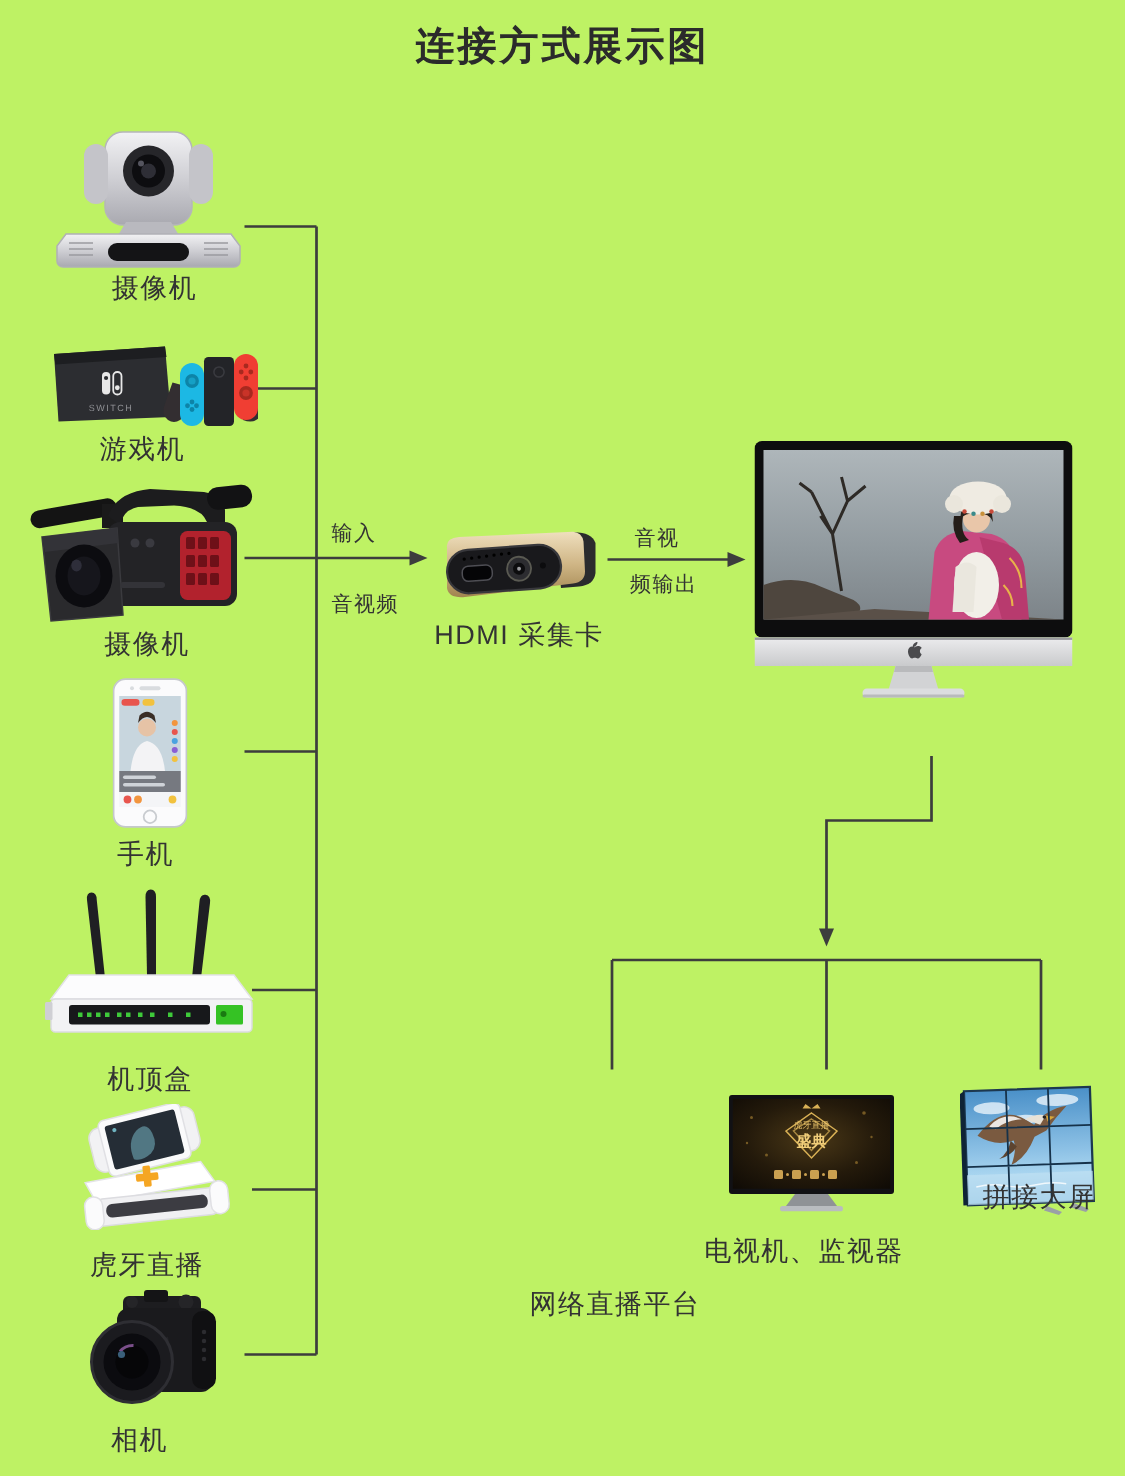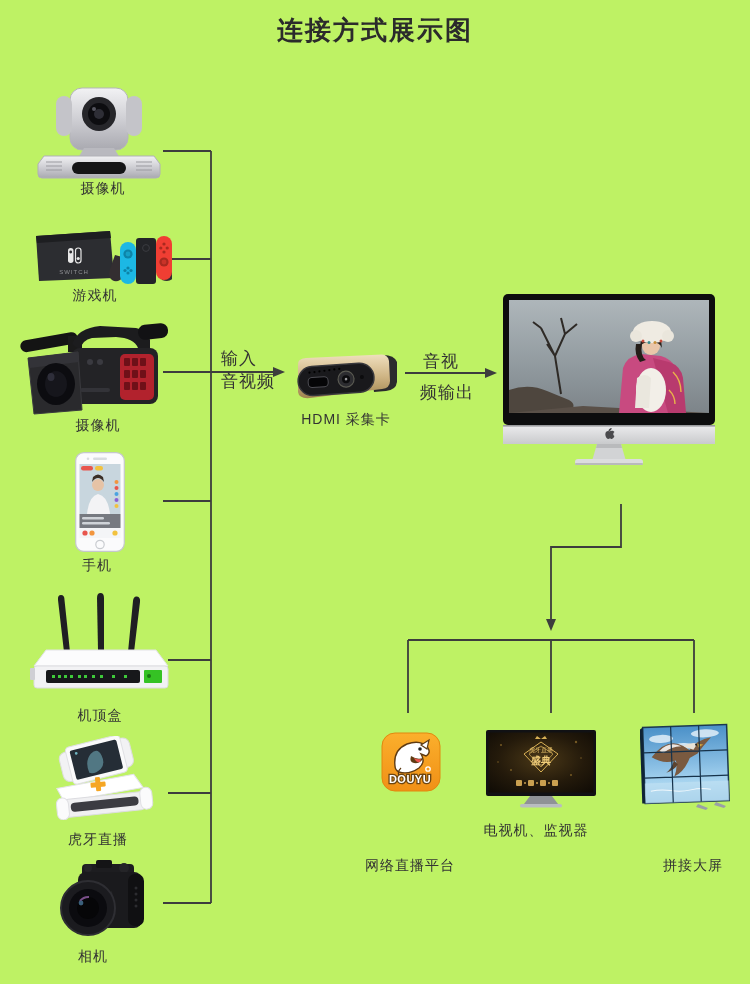--- a/index.html
+++ b/index.html
@@ -2,23 +2,23 @@
 <html><head>
 <meta charset="utf-8">
 <style>
   * { margin:0; padding:0; box-sizing:border-box; }
   html,body { background:#ffffff; }
   body { font-family:"Liberation Sans","DejaVu Sans",sans-serif; }
   .canvas { position:relative; width:750px; height:984px; background:#bef264; overflow:hidden; }
   .abs { position:absolute;text-align:right; }
   .title { position:absolute; top:13px; left:375px; transform:translateX(-50%);
            font-size:26px; font-weight:bold; color:#2b2b2b; letter-spacing:2px; white-space:nowrap; }
-  .dev-label { position:absolute; transform:translateX(-50%); font-size:14px; color:#333;
+  .dev-label { position:absolute; transform:translateX(-50%); font-size:18px; color:#333;
                letter-spacing:1px; white-space:nowrap; }
-  .flow-label { position:absolute; font-size:17px; color:#333; white-space:nowrap; letter-spacing:1px; }
+  .flow-label { position:absolute; font-size:14px; color:#333; white-space:nowrap; letter-spacing:1px; }
   .wires { position:absolute; left:0; top:0; }
   svg text { font-family:"Liberation Sans","DejaVu Sans",sans-serif; }
 </style>
 </head>
 <body>
 
 <div class="canvas">
 
   <div class="title">连接方式展示图</div>
 
@@ -233,21 +233,21 @@
       <circle cx="36" cy="50" r="27" fill="#1b1b1f" stroke="#2e2e33" stroke-width="2"></circle>
       <circle cx="36" cy="50" r="19" fill="#0b0b0f"></circle>
       <circle cx="36" cy="50" r="11" fill="#060608"></circle>
       <path d="M28,43 a11,11 0 0 1 9,-4" stroke="#7a4f8a" stroke-width="2" fill="none"></path>
       <circle cx="29" cy="45" r="2.4" fill="#3a5f7a"></circle>
     </svg>
   </div>
   <div class="dev-label" style="left:93px;top:948px">相机</div>
 
   <div class="flow-label" style="left:221px;top:347px">输入</div>
-  <div class="flow-label" style="left:221px;top:370px">音视频</div>
+  <div class="flow-label" style="left:221px;top:394px">音视频</div>
 
   <div class="abs" style="left:284px;top:352px">
     <svg width="120" height="52" viewBox="0 0 120 52">
       <defs>
         <linearGradient id="cc" x1="0" y1="0" x2="0" y2="1">
           <stop offset="0" stop-color="#efdfbe"></stop>
             <stop offset="0.5" stop-color="#cfb585"></stop>
             <stop offset="1" stop-color="#a1854f"></stop>
         </linearGradient>
       </defs>
@@ -320,41 +320,20 @@
         <path d="M8.2,3.6c0.9,0,1.8,-0.6,2.8,-0.6c1.2,0,2.2,0.5,2.9,1.4c-1.6,1,-2,3.3,-0.1,4.6c-0.5,1.3,-1.6,3.2,-2.9,3.2c-0.8,0,-1.1,-0.5,-2.1,-0.5c-1,0,-1.4,0.5,-2.1,0.5c-1.3,0,-3,-2.8,-3,-5.2c0,-2.4,1.6,-3.6,3,-3.6c0.9,0,1.7,0.6,2.5,0.6z"></path>
         <path d="M10.7,0c0.1,1,-0.4,2,-1,2.6c-0.6,0.7,-1.6,1.2,-2.5,1.1c-0.1,-0.9,0.4,-1.9,1,-2.5c0.6,-0.7,1.7,-1.2,2.5,-1.2z"></path>
       </g>
       <path d="M94,150 h24 l5,17 h-34 Z" fill="#d2d3d5"></path>
       <path d="M94,150 h24 l1,4 h-26 Z" fill="#b9babc"></path>
       <rect x="72" y="165" width="68" height="6" rx="3" fill="#dcdddf"></rect>
       <rect x="72" y="169" width="68" height="2" rx="1" fill="#b9babc"></rect>
     </svg>
   </div>
 
-  <div class="abs" style="left:381px;top:732px">
-    <svg width="60" height="60" viewBox="0 0 60 60">
-      <defs>
-        <linearGradient id="dy" x1="0" y1="0" x2="0" y2="1">
-          <stop offset="0" stop-color="#fbaf2c"></stop>
-            <stop offset="1" stop-color="#f09016"></stop>
-        </linearGradient>
-      </defs>
-      <rect x="1" y="1" width="58" height="58" rx="13" fill="url(#dy)" stroke="#e2880e"></rect>
-      <g>
-        <path d="M14,34 Q12,18 26,12 Q40,7 47,16 Q50,21 45,24 L40,22 Q45,30 38,36 Q28,43 18,40 Q14,38 14,34 Z" fill="#ffffff" stroke="#5f3b12" stroke-width="1.4"></path>
-        <path d="M40,13 l8,-5 -2,9 Z" fill="#ffffff" stroke="#5f3b12" stroke-width="1.2"></path>
-        <circle cx="39" cy="17" r="1.8" fill="#222"></circle>
-        <path d="M30,24 q6,4 12,2 q-2,6 -9,5 q-5,-1 -3,-7 Z" fill="#5f3b12"></path>
-        <path d="M33,26 q4,2 7,1 l-1,3 q-4,1 -6,-4 Z" fill="#e8554d"></path>
-        <path d="M20,36 q-4,4 -2,8" stroke="#5f3b12" stroke-width="1.2" fill="none"></path>
-      </g>
-      <circle cx="47" cy="37" r="2.2" fill="none" stroke="#ffffff" stroke-width="1.3"></circle>
-      <text x="29" y="51" font-size="11" font-weight="bold" fill="#ffffff" text-anchor="middle" stroke="#6b4512" stroke-width="2.6" paint-order="stroke" letter-spacing="0.5">DOUYU</text>
-    </svg>
-  </div>
   <div class="dev-label" style="left:410px;top:857px">网络直播平台</div>
 
   <div class="abs" style="left:486px;top:730px">
     <svg width="110" height="82" viewBox="0 0 110 82">
       <defs>
         <radialGradient id="tvg" cx="0.5" cy="0.45" r="0.75">
           <stop offset="0" stop-color="#4a3817"></stop>
             <stop offset="0.55" stop-color="#241a0b"></stop>
             <stop offset="1" stop-color="#0e0a05"></stop>
         </radialGradient>
@@ -422,15 +401,15 @@
           <path d="M32,6 V82 M60,6 V82 M4,31.3 H88 M4,56.6 H88"></path>
         </g>
         <path d="M4,6 l-3,2 v74 l3,0 Z" fill="#0f2436"></path>
       </g>
       <g fill="#9aa0a6">
         <path d="M58,84 l10,4 -2,2 -10,-3 Z"></path>
           <path d="M76,82 l10,4 -2,2 -10,-3 Z"></path>
       </g>
     </svg>
   </div>
-  <div class="dev-label" style="left:693px;top:857px">拼接大屏</div>
+  <div class="dev-label" style="left:693px;top:786px">拼接大屏</div>
 
 </div>
 
 </body></html>

